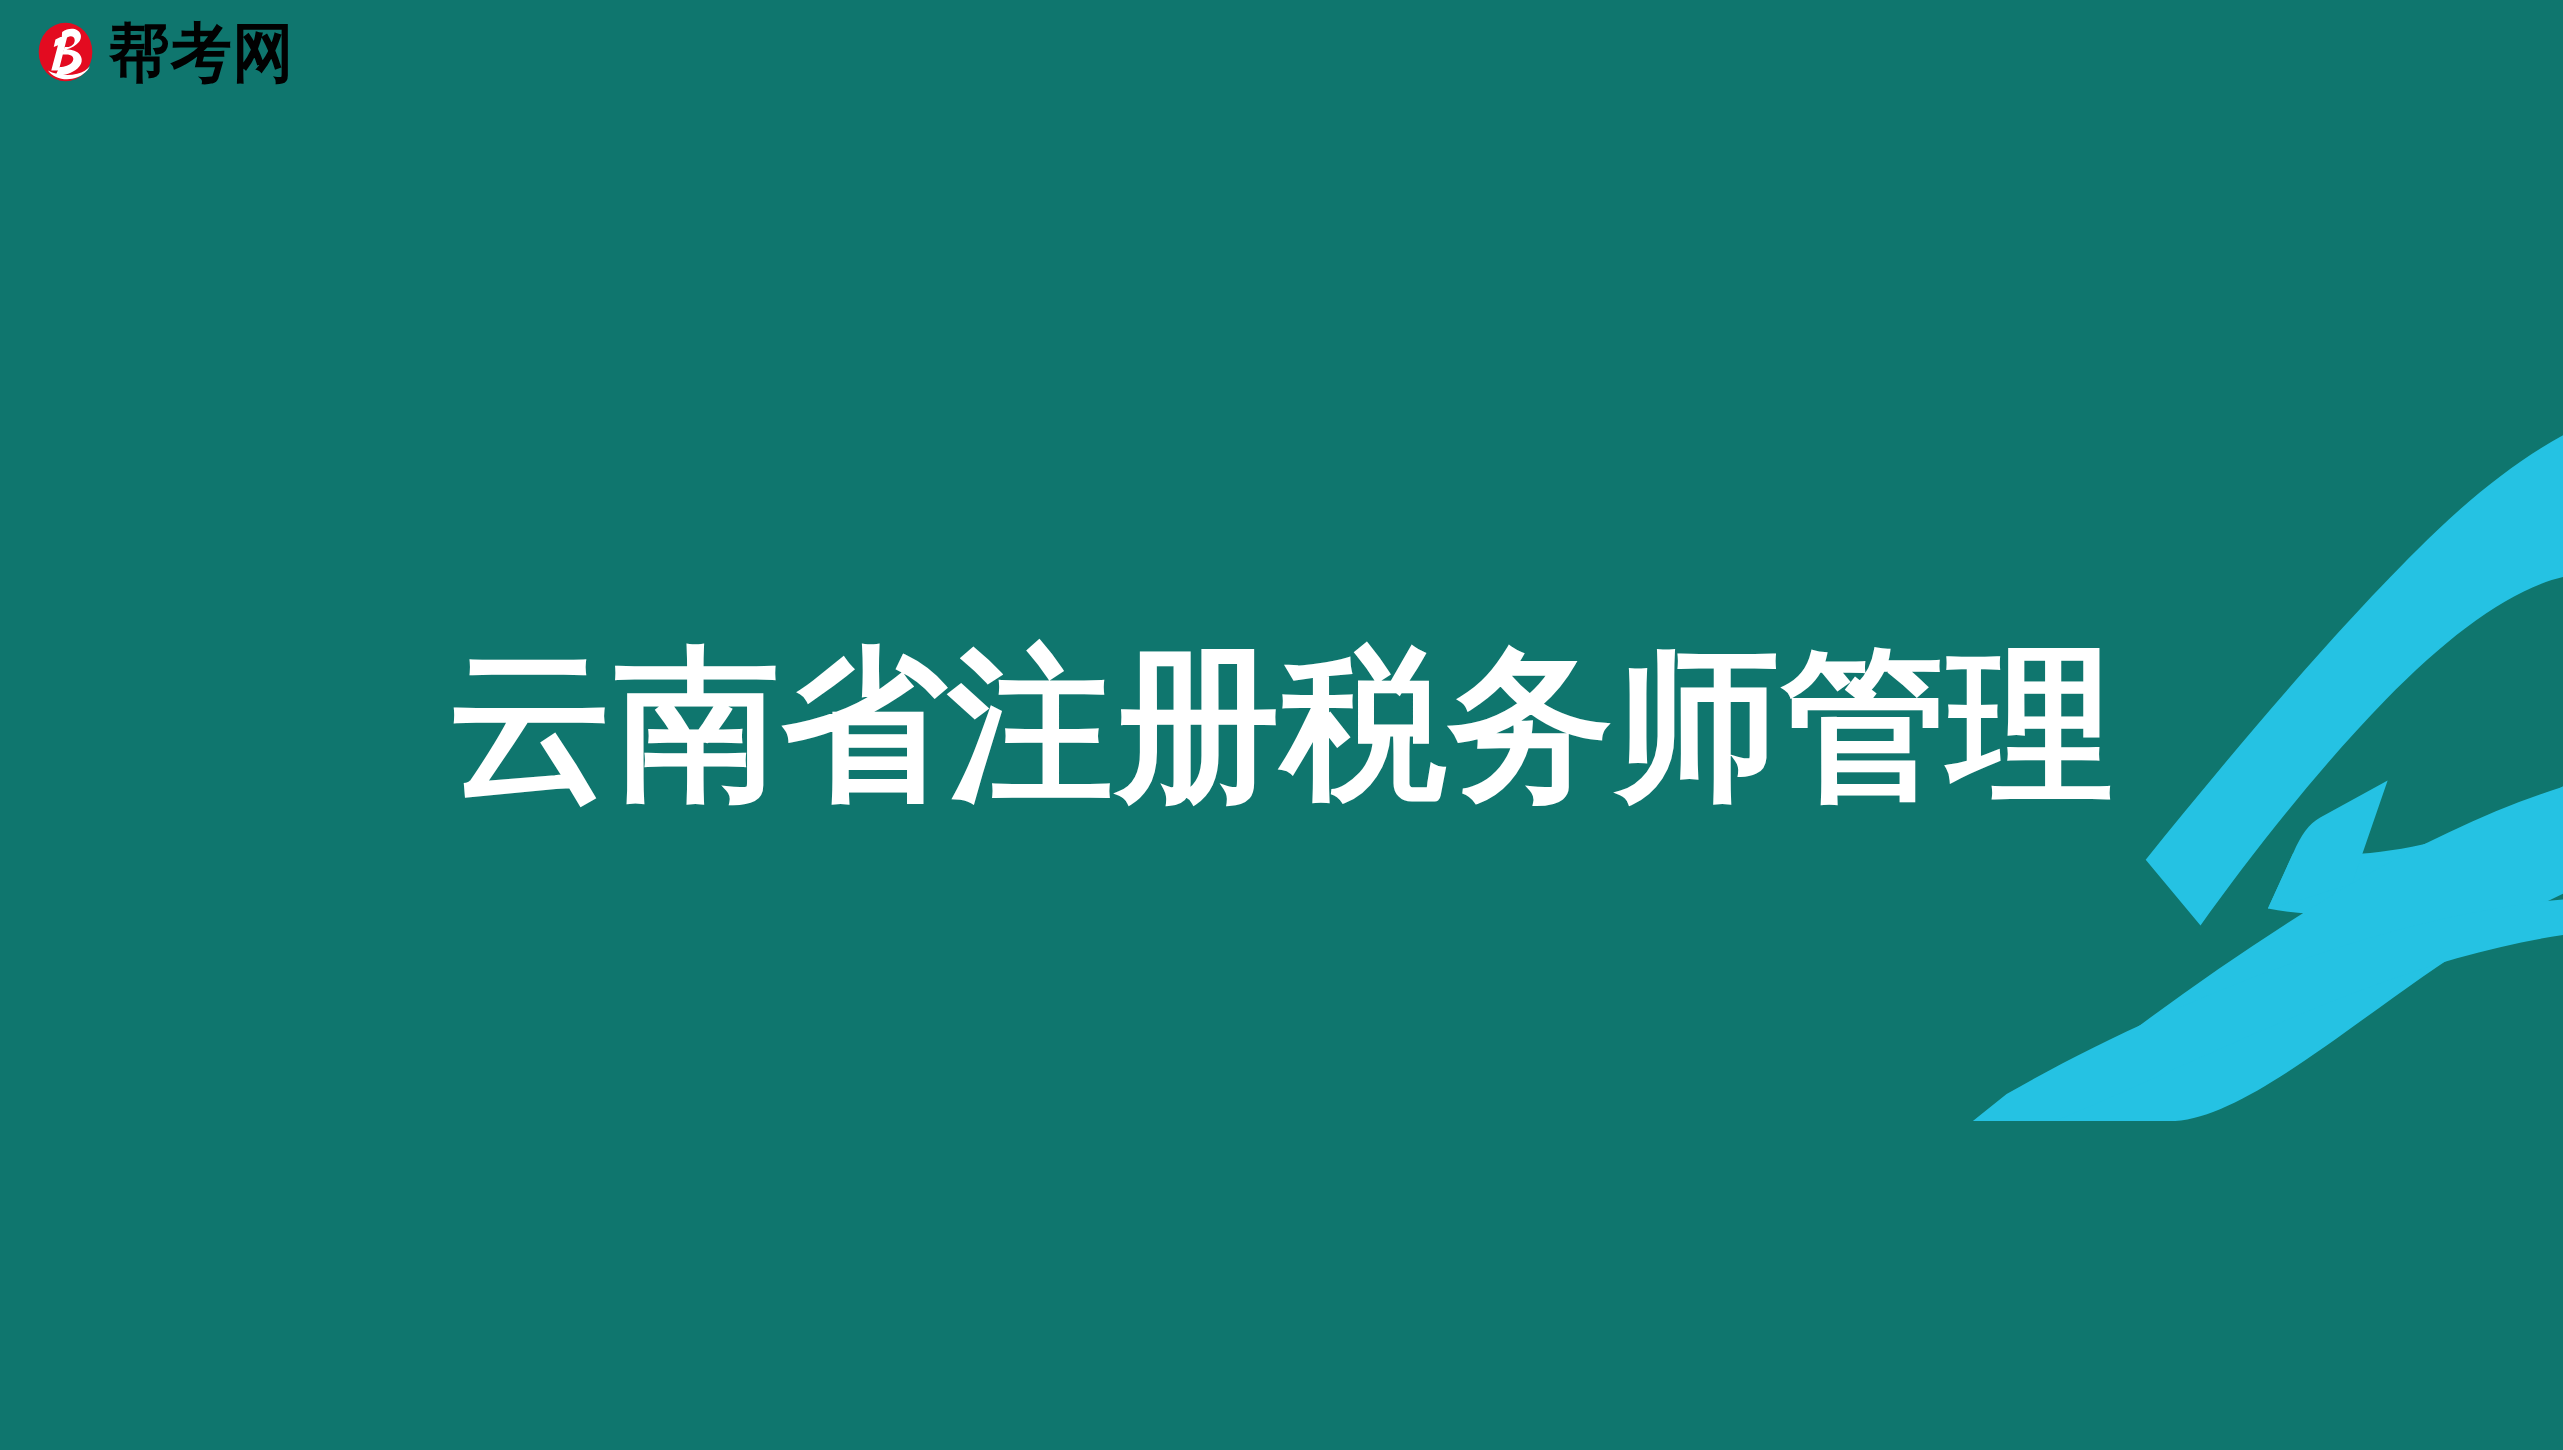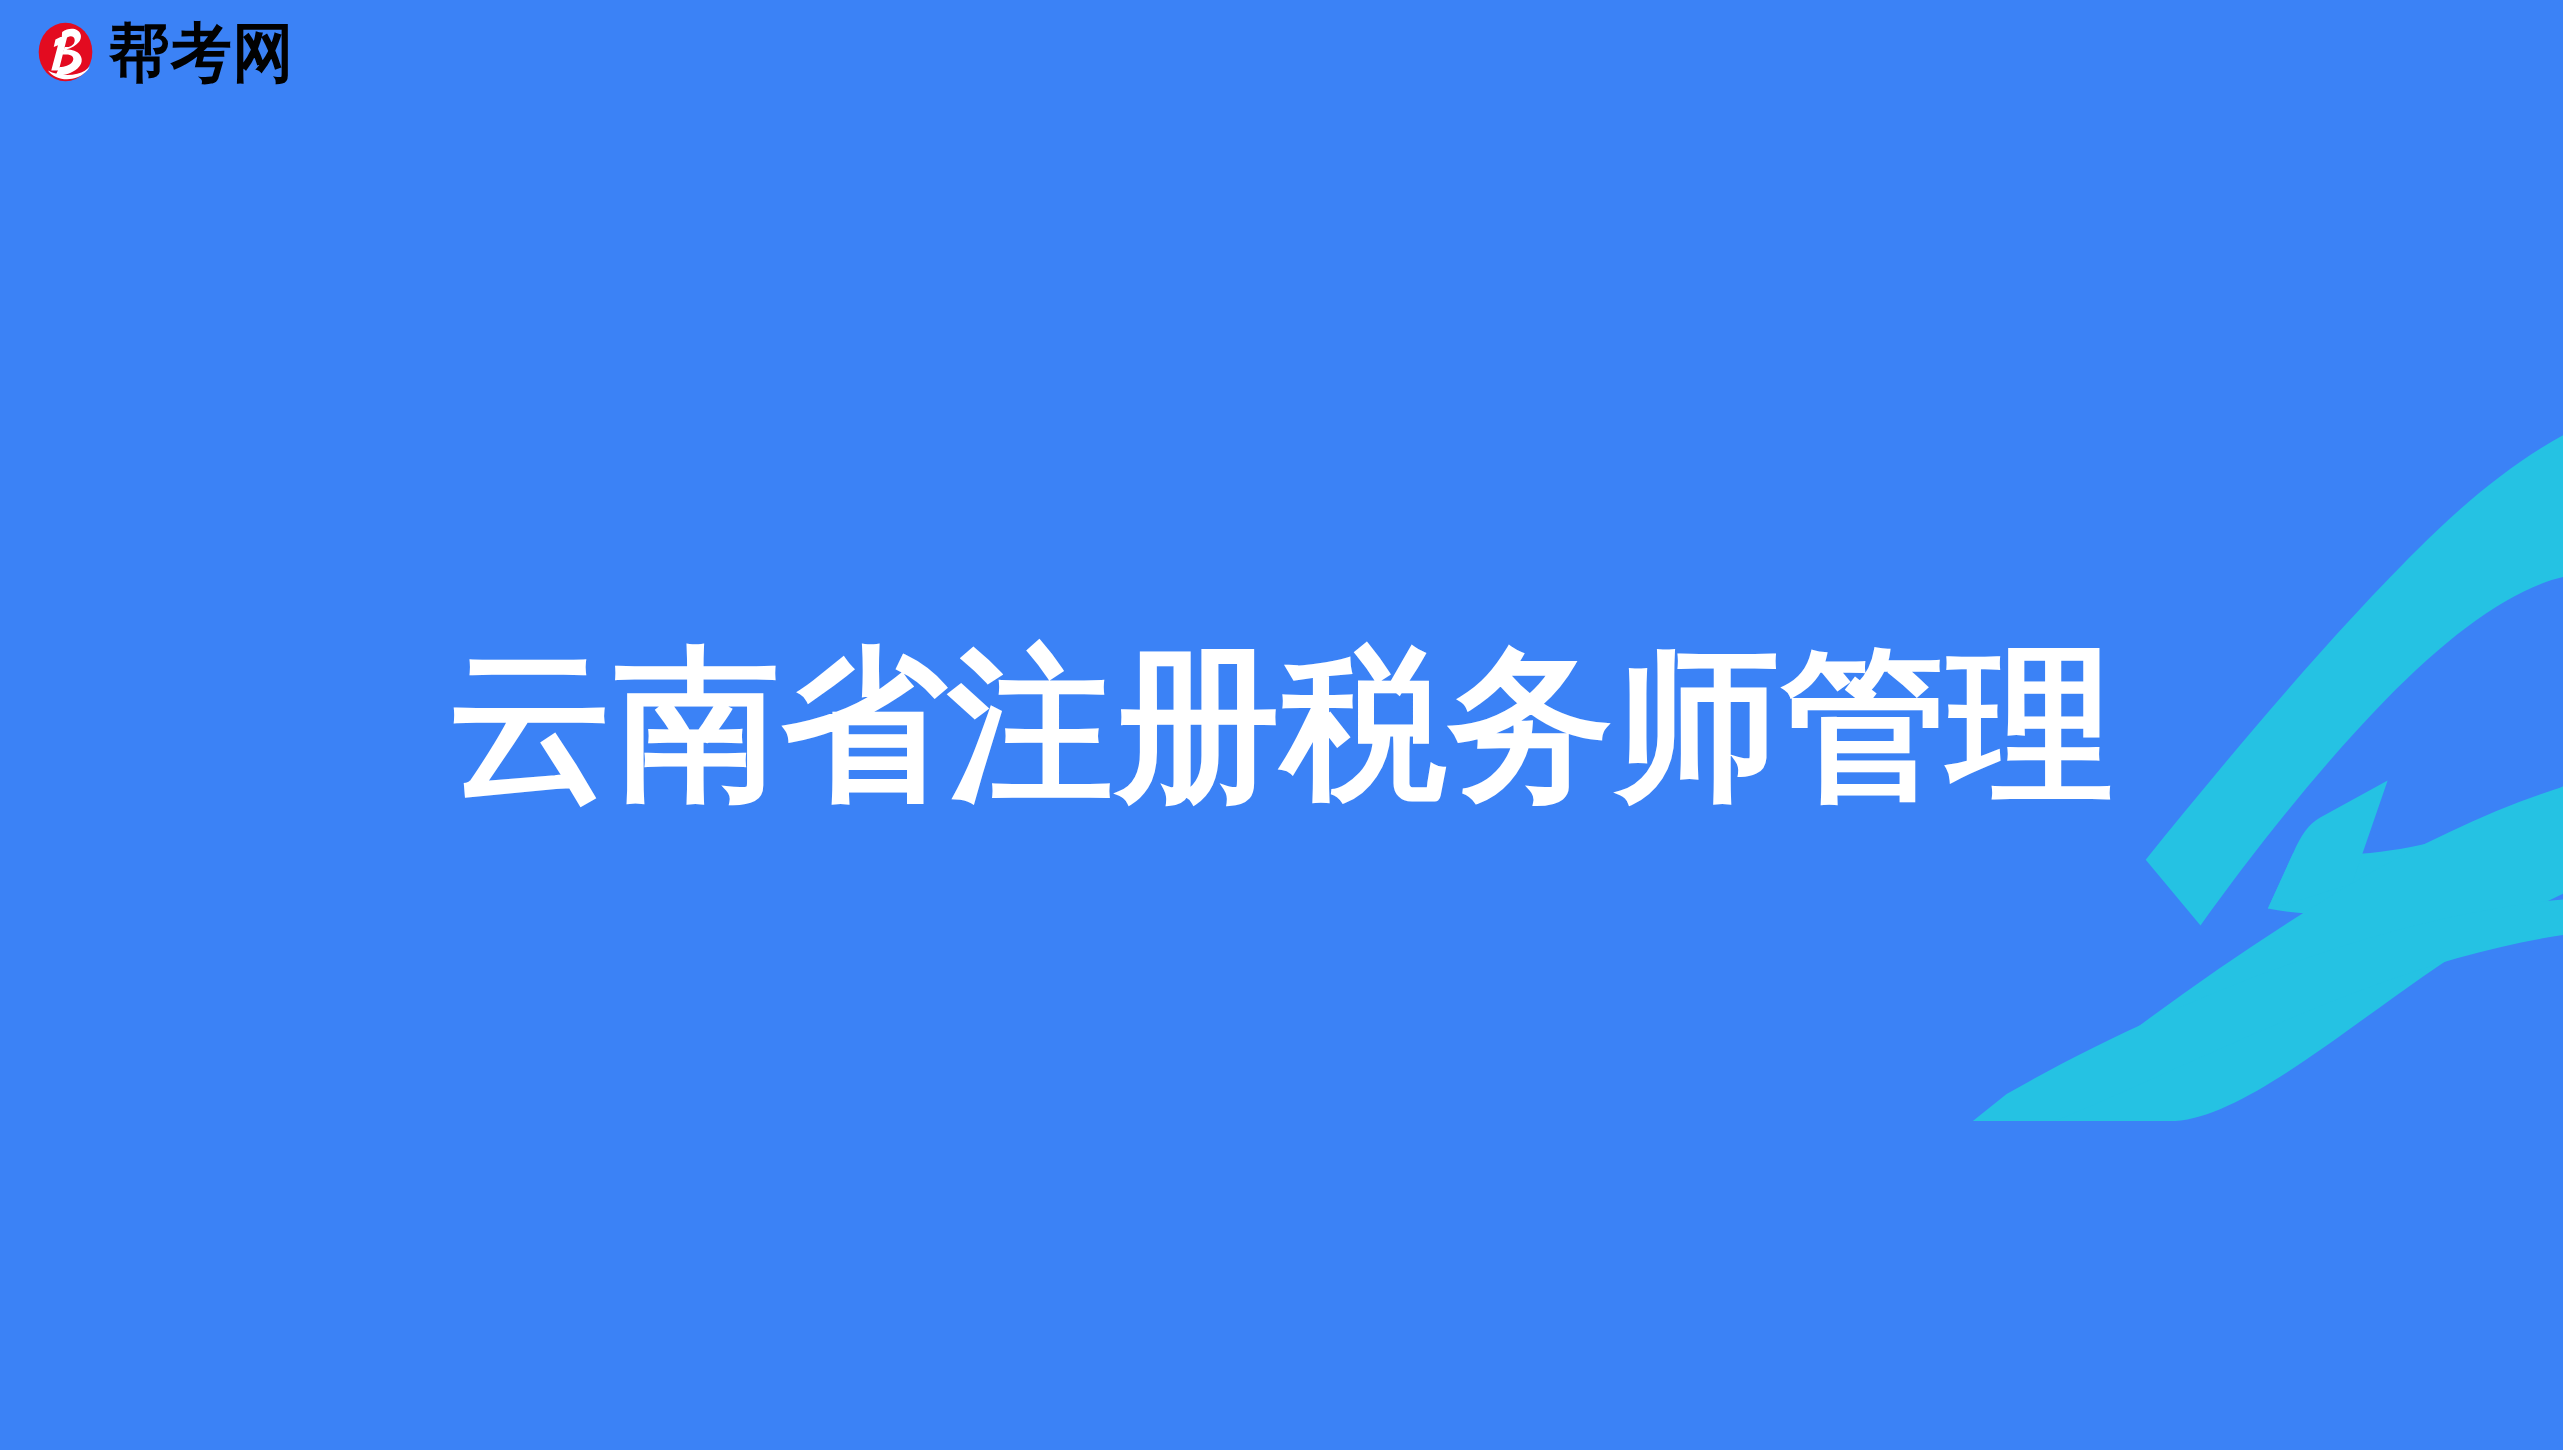--- a/index.html
+++ b/index.html
@@ -6,21 +6,21 @@
   html, body {
     margin: 0;
     padding: 0;
     background: #00b4de;
   }
   #stage {
     position: relative;
     width: 2563px;
     height: 1450px;
     overflow: hidden;
-    background-color: #3b82f6;
+    background-color: #0f766e;
     font-family: "Liberation Sans", "DejaVu Sans", sans-serif;
   }
 
   
   #watermark {
     position: absolute;
     left: 1762px;
     top: 278px;
     width: 995px;
     height: 843px;

